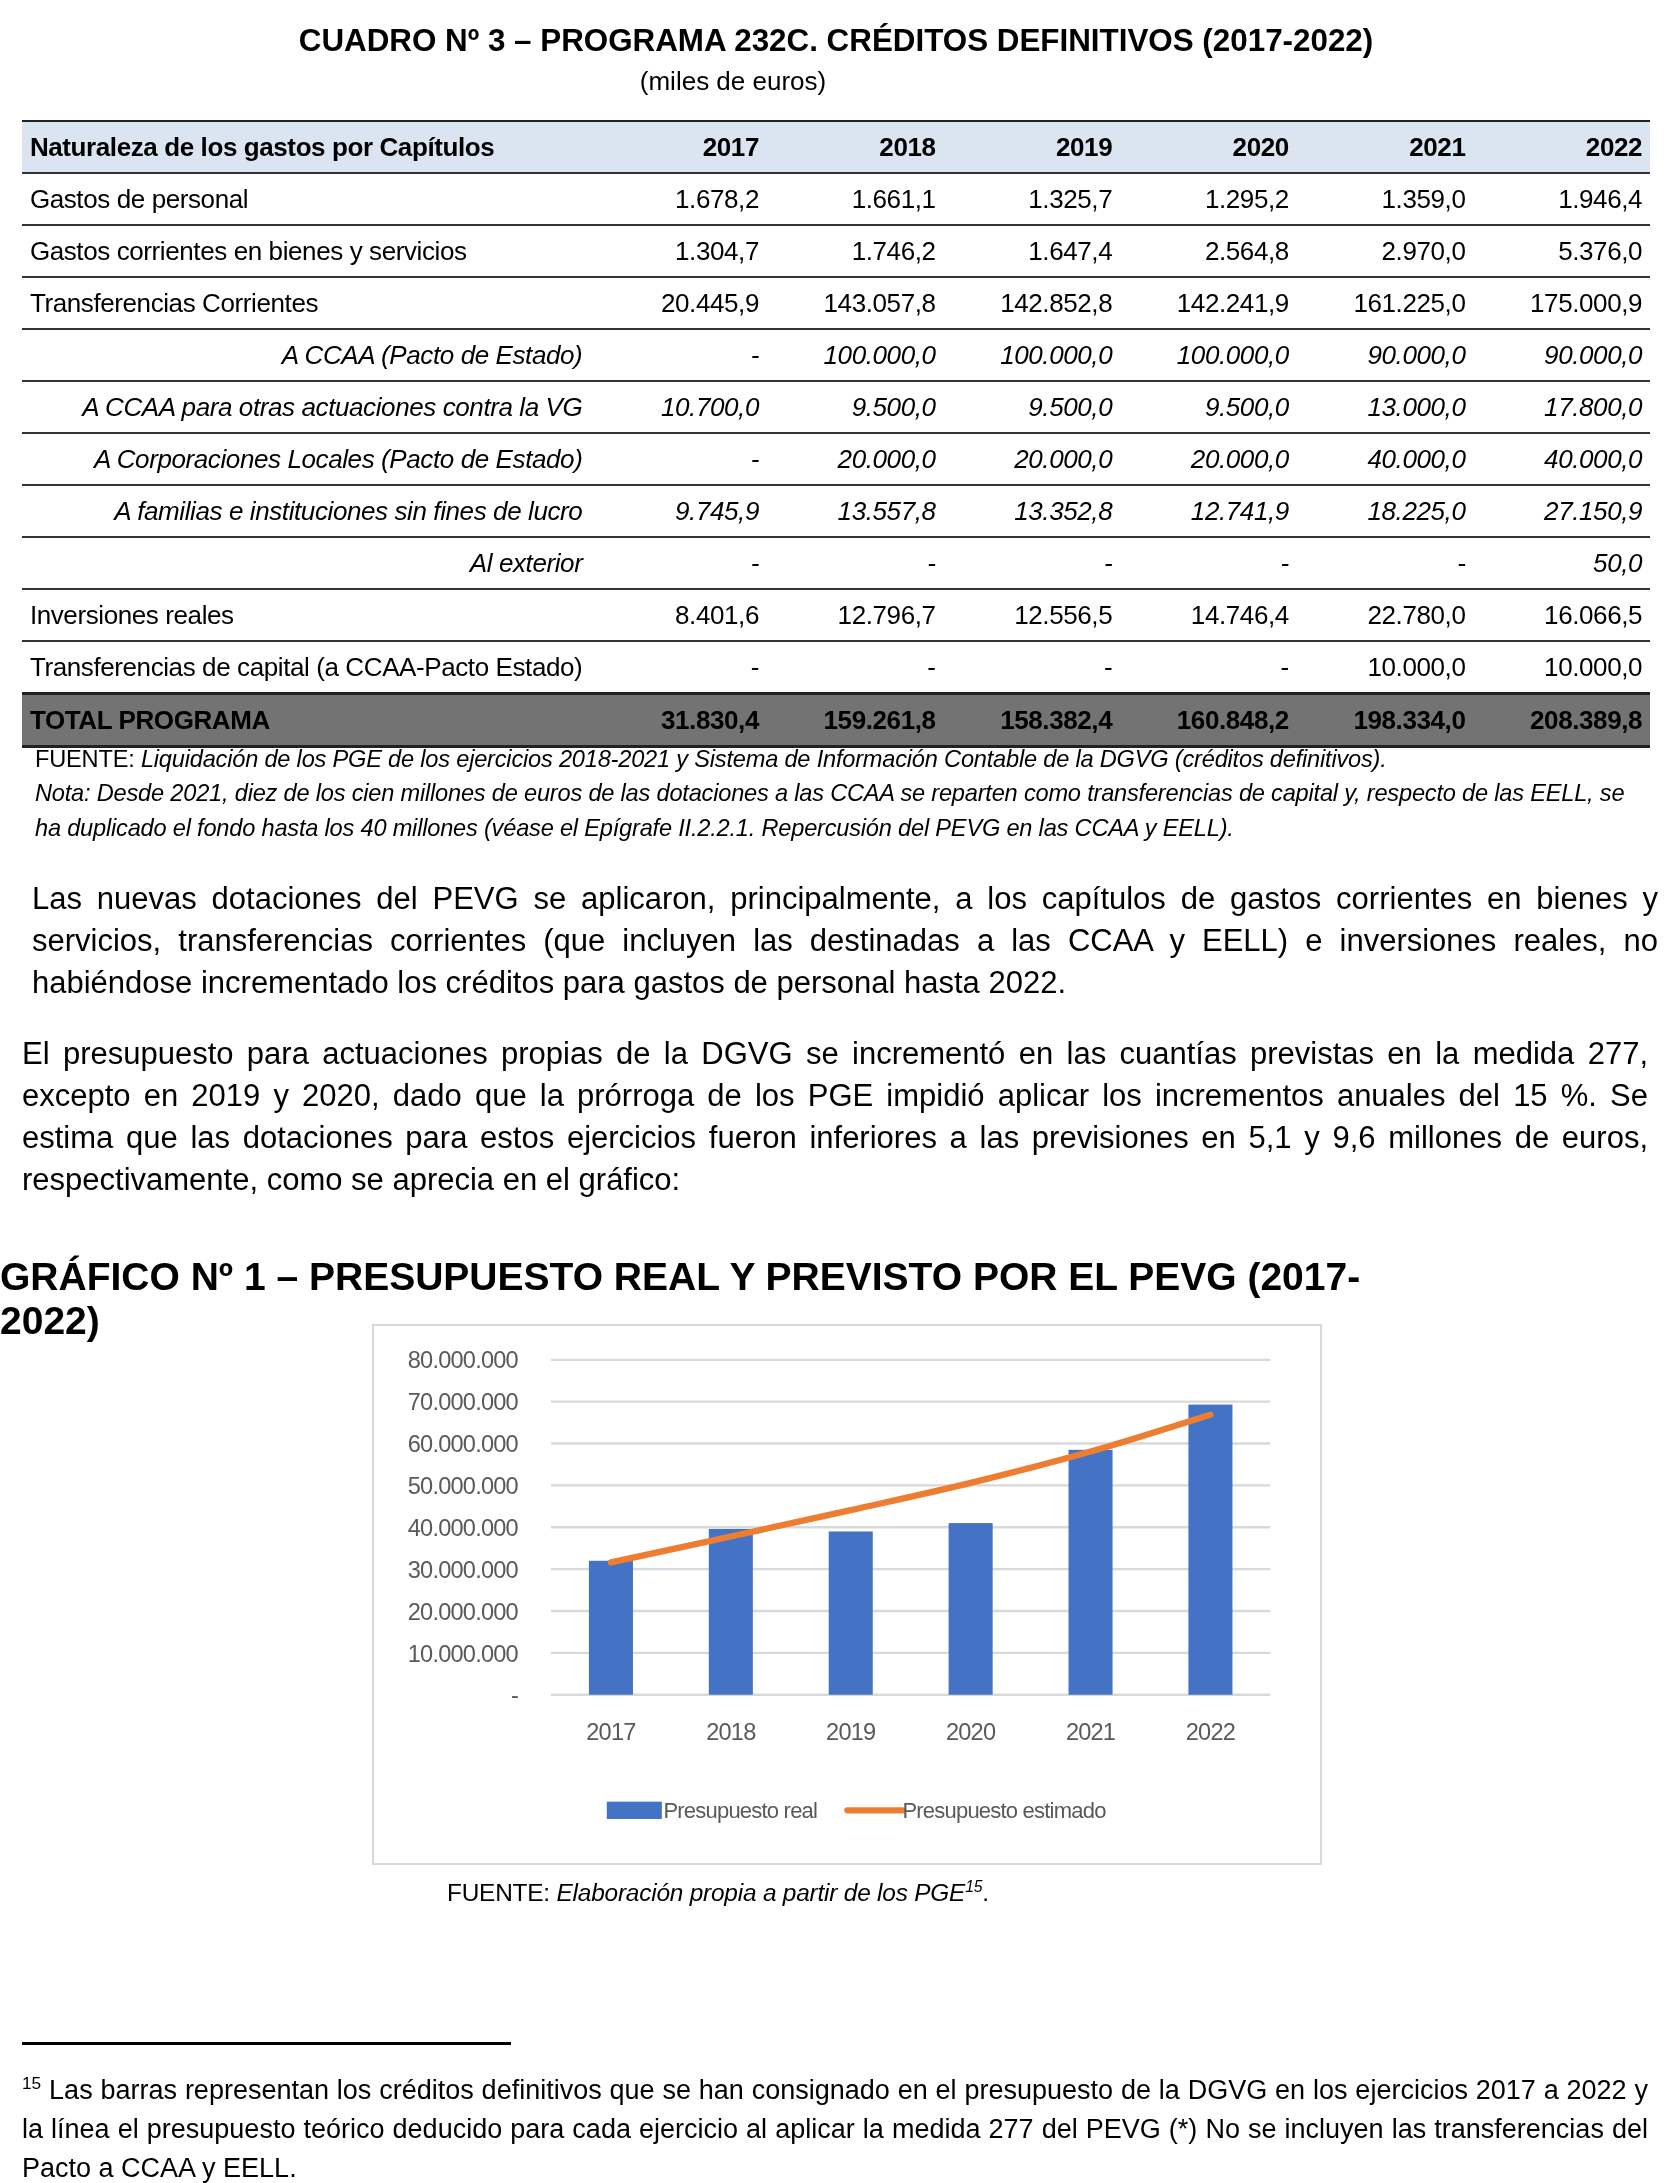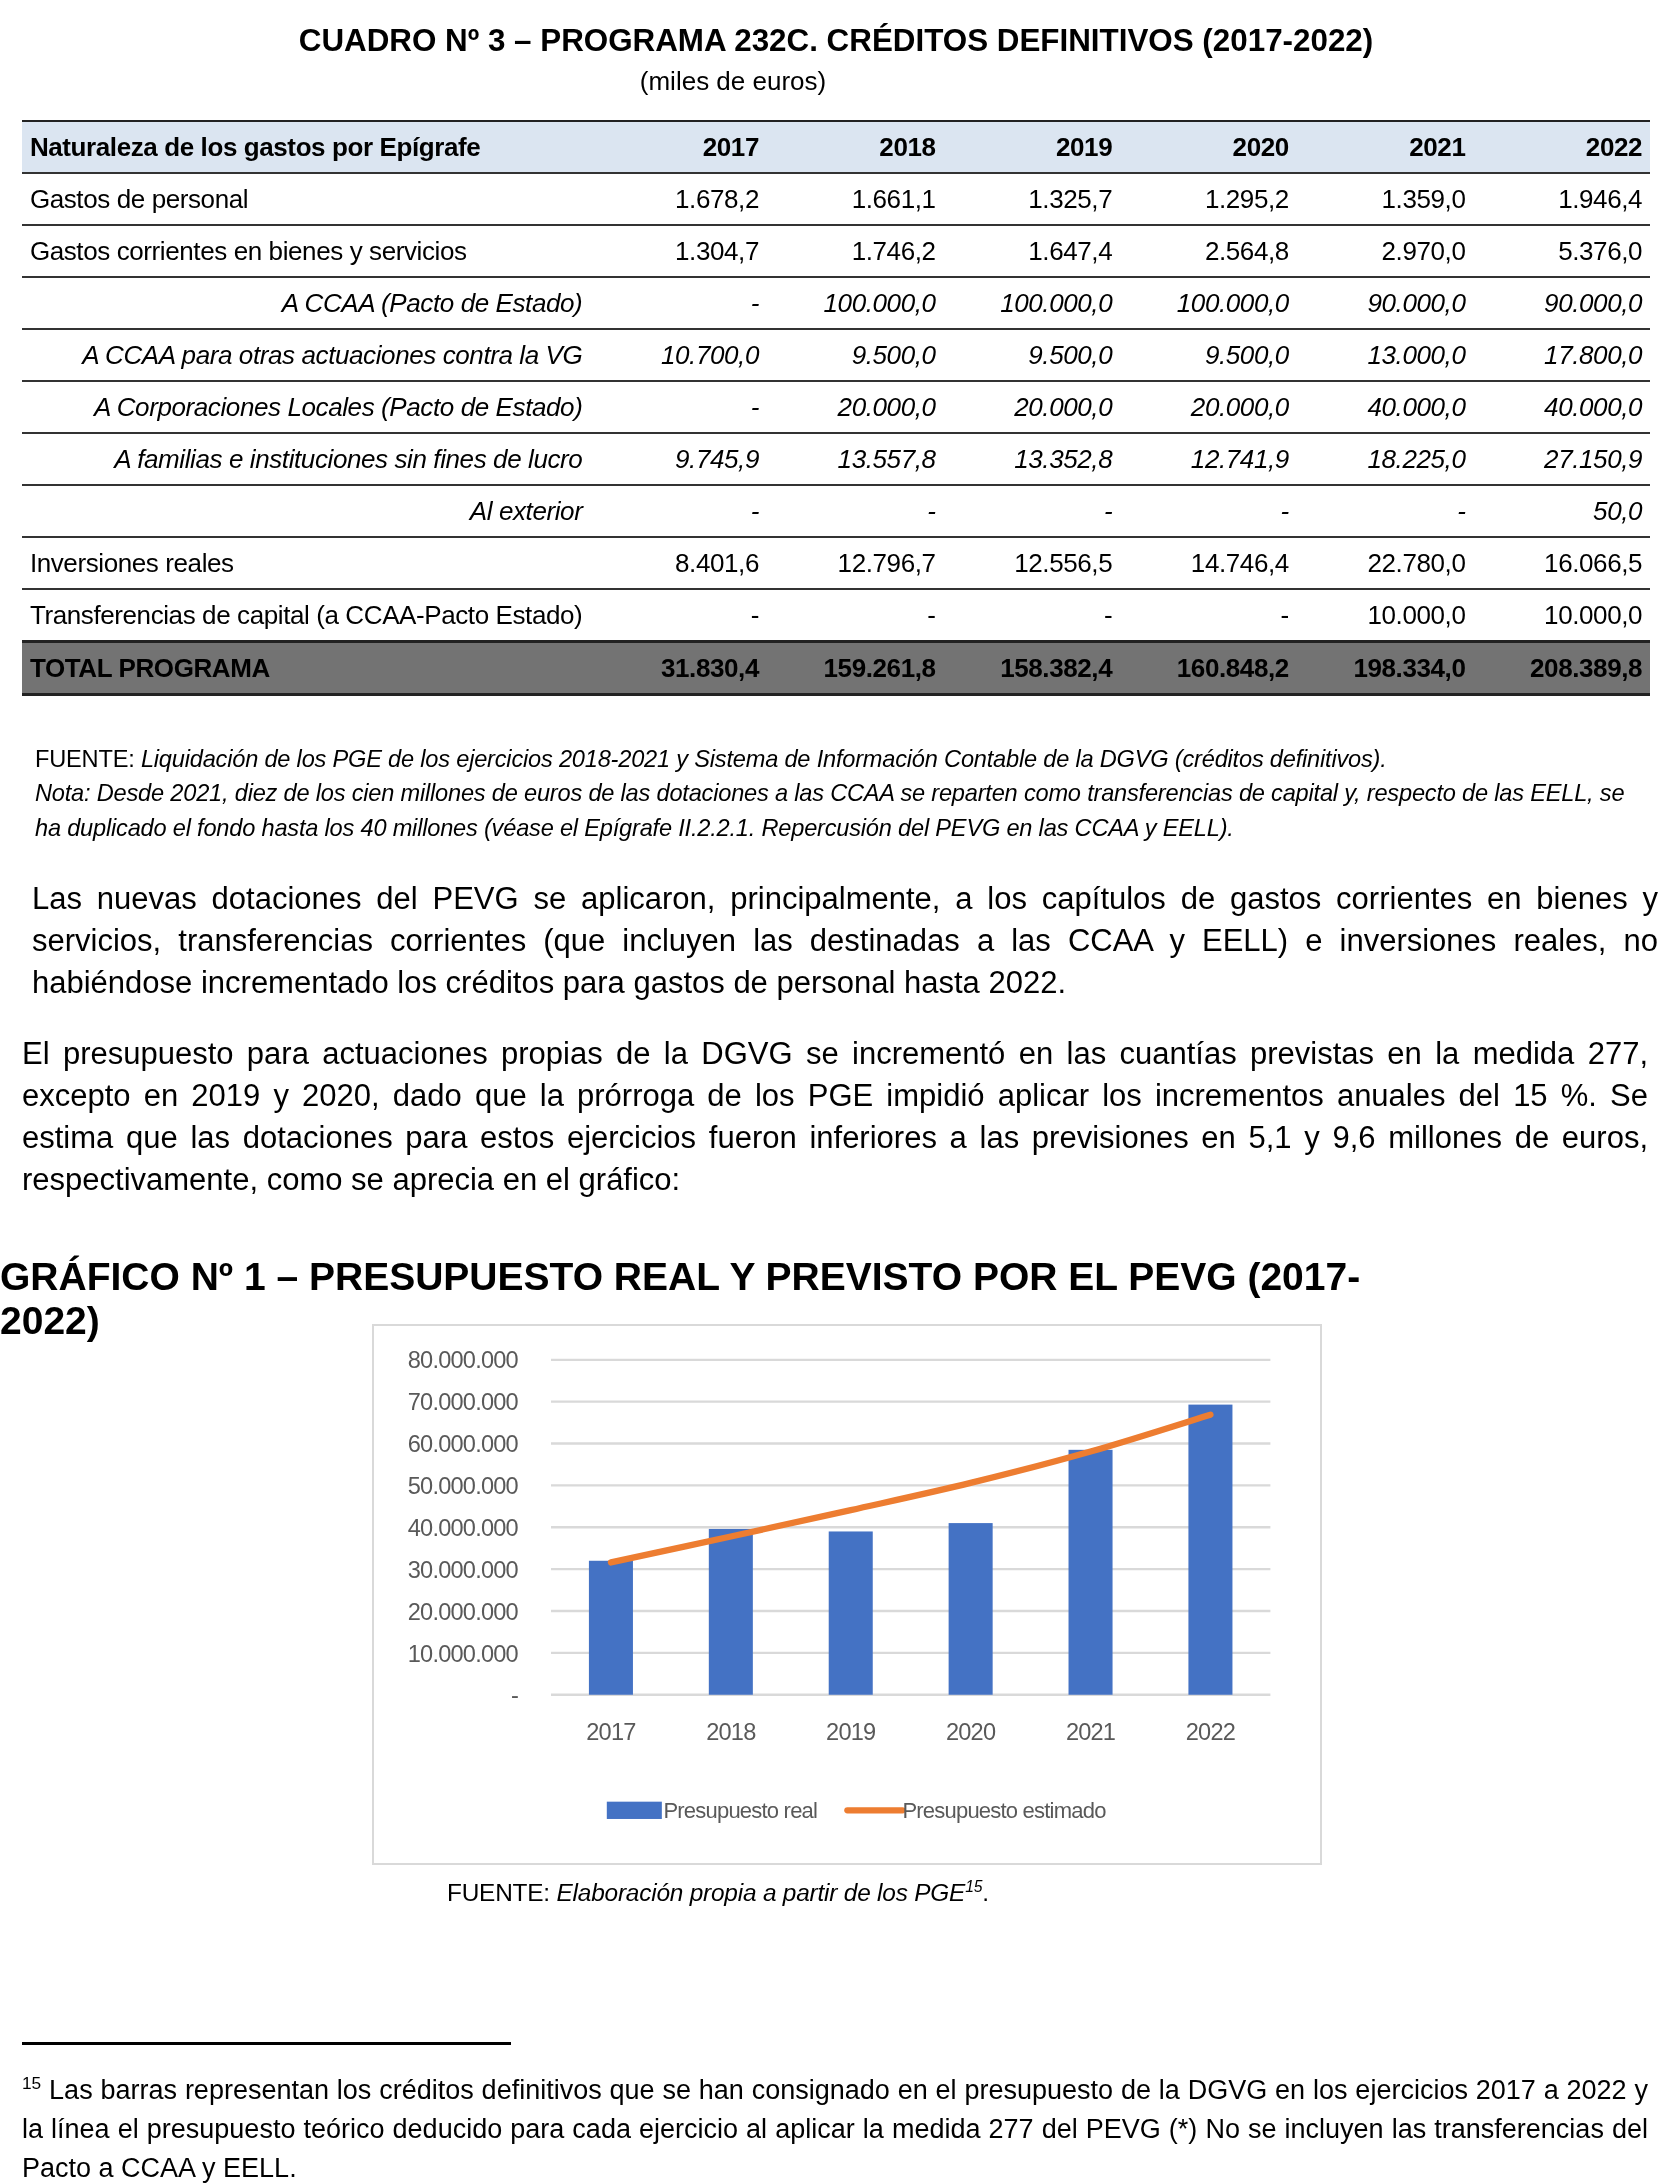--- a/index.html
+++ b/index.html
@@ -29,21 +29,21 @@
 </style>
 </head>
 <body>
 
 <div id="doc-title" class="abs">CUADRO Nº 3 – PROGRAMA 232C. CRÉDITOS DEFINITIVOS (2017-2022)</div>
 <div id="doc-subtitle" class="abs">(miles de euros)</div>
 
 <table class="cuadro">
   <thead>
     <tr>
-      <th class="first">Naturaleza de los gastos por Epígrafe</th>
+      <th class="first">Naturaleza de los gastos por Capítulos</th>
       <th>2017</th>
       <th>2018</th>
       <th>2019</th>
       <th>2020</th>
       <th>2021</th>
       <th>2022</th>
     </tr>
   </thead>
   <tbody id="tbody">
       <tr>
@@ -56,20 +56,29 @@
         <td class="num">1.946,4</td>
       </tr>
       <tr>
         <td class="lbl">Gastos corrientes en bienes y servicios</td>
         <td class="num">1.304,7</td>
         <td class="num">1.746,2</td>
         <td class="num">1.647,4</td>
         <td class="num">2.564,8</td>
         <td class="num">2.970,0</td>
         <td class="num">5.376,0</td>
+      </tr>
+      <tr>
+        <td class="lbl">Transferencias Corrientes</td>
+        <td class="num">20.445,9</td>
+        <td class="num">143.057,8</td>
+        <td class="num">142.852,8</td>
+        <td class="num">142.241,9</td>
+        <td class="num">161.225,0</td>
+        <td class="num">175.000,9</td>
       </tr>
       <tr class="sub">
         <td class="lbl">A CCAA (Pacto de Estado)</td>
         <td class="num">-</td>
         <td class="num">100.000,0</td>
         <td class="num">100.000,0</td>
         <td class="num">100.000,0</td>
         <td class="num">90.000,0</td>
         <td class="num">90.000,0</td>
       </tr>

